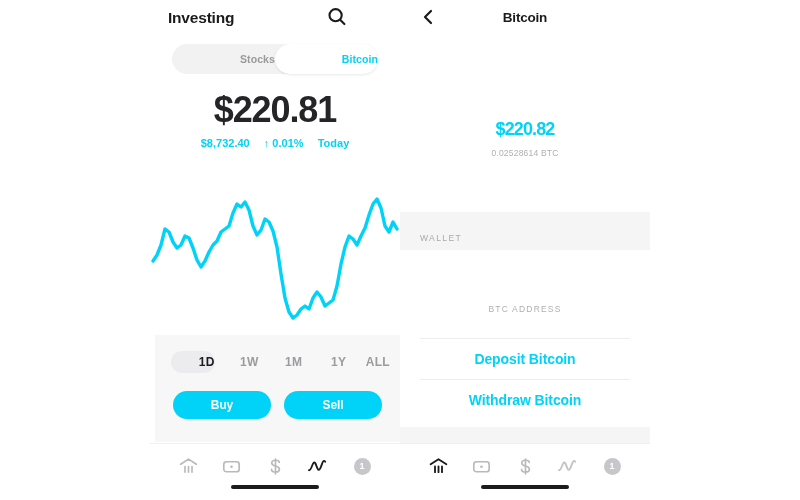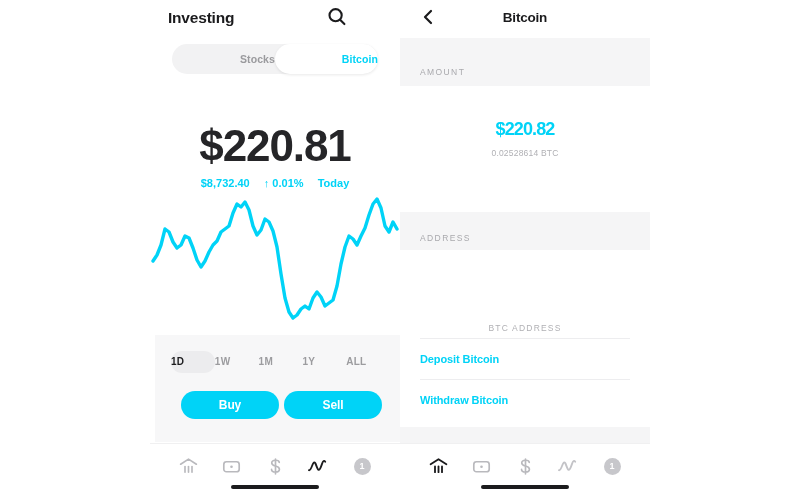--- a/index.html
+++ b/index.html
@@ -99,26 +99,25 @@
   }
 
   
   .price-block {
     position: absolute;
     left: 0; right: 0;
     top: 92px;
     text-align: center;
   }
   .price-big {
-    font-size: 44px;
+    font-size: 36px;
     font-weight: bold;
     color: #252528;
     letter-spacing: -1.1px;
     line-height: 1;
-    margin-top: 32px;
   }
   .price-sub {
     margin-top: 10px;
     font-size: 11px;
     font-weight: bold;
     color: #00d3f7;
     letter-spacing: 0px;
     line-height: 1;
   }
   .price-sub .gap { display: inline-block; width: 8px; }
@@ -146,35 +145,35 @@
     position: absolute;
     left: 16px;
     top: 16px;
     right: 10px;
     height: 22px;
     display: flex;
     align-items: center;
   }
   .range-item {
     flex: 1 1 20%;
-    text-align: left;
-    font-size: 10px;
+    text-align: right;
+    font-size: 12px;
     font-weight: bold;
     color: #9c9c9f;
     letter-spacing: 0.3px;
     line-height: 22px;
     border-radius: 11px;
   }
   .range-item.active {
     color: #1b1b1d;
     background: #ececee;
   }
   .cta-row {
     position: absolute;
-    left: 26px;
+    left: 18px;
     right: 18px;
     top: 56px;
     display: flex;
     justify-content: space-between;
   }
   .cta {
     width: 98px;
     height: 28px;
     border-radius: 14px;
     background: #00d3f7;
@@ -224,29 +223,29 @@
   }
   .btc-address-label {
     position: absolute;
     left: 0; right: 0;
     top: 305px;
     text-align: center;
     font-size: 8.5px;
     color: #b0b0b4;
     letter-spacing: 1.2px;
     line-height: 1;
-    margin-top: 19px;
   }
   .link-row {
     position: absolute;
     left: 20px;
     width: 210px;
     height: 41px;
     line-height: 41px;
-    font-size: 11px;
+    text-align: center;
+    font-size: 14px;
     font-weight: bold;
     color: #00d3f7;
     border-top: 1px solid #ededef;
     letter-spacing: -0.1px;
   }
 
   
   .tabbar {
     position: absolute;
     left: 0;
@@ -388,31 +387,28 @@
 
     <div class="nav">
       <div class="back-chevron">
         <svg viewBox="0 0 16 18" width="16" height="18">
           <polyline points="11,3 5,9 11,15" fill="none" stroke="#1b1b1d" stroke-width="2.2" stroke-linecap="round" stroke-linejoin="round"></polyline>
         </svg>
       </div>
       <div class="nav-title center-title">Bitcoin</div>
     </div>
 
-    <div class="section-band" style="top:38px; height:48px;">
-      <div class="section-label" style="top:30px;">AMOUNT</div>
-    </div>
 
     <div class="amount-block">
       <div class="amount-big">$220.82</div>
       <div class="amount-sub">0.02528614 BTC</div>
     </div>
 
     <div class="section-band" style="top:212px; height:38px;">
-      <div class="section-label" style="top:22px;">ADDRESS</div>
+      <div class="section-label" style="top:22px;">WALLET</div>
     </div>
 
     <div class="btc-address-label">BTC ADDRESS</div>
 
     <div class="link-row" style="top:338px;">Deposit Bitcoin</div>
     <div class="link-row" style="top:379px;">Withdraw Bitcoin</div>
 
     <div class="section-band" style="top:427px; height:16px;"></div>
 
     <div class="tabbar">

